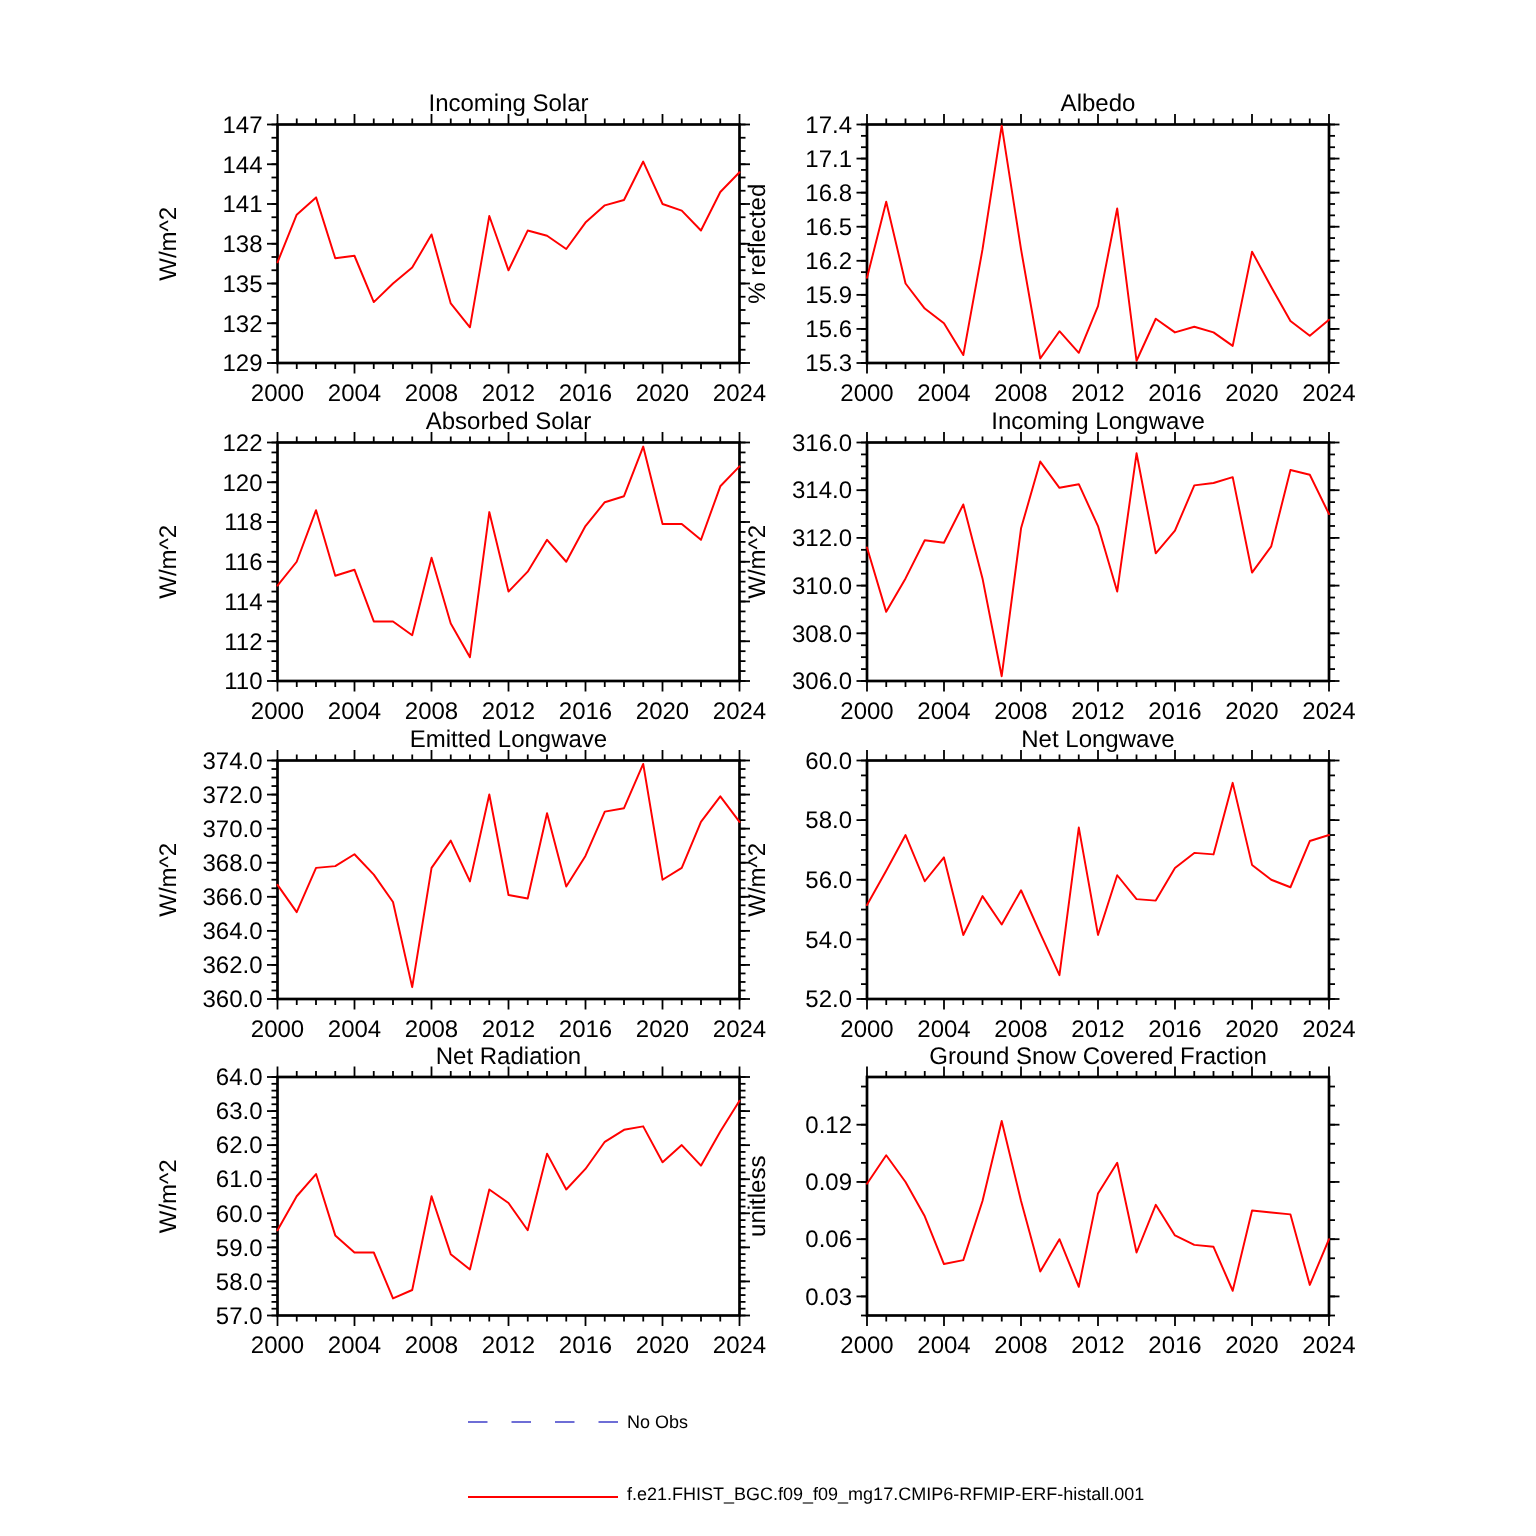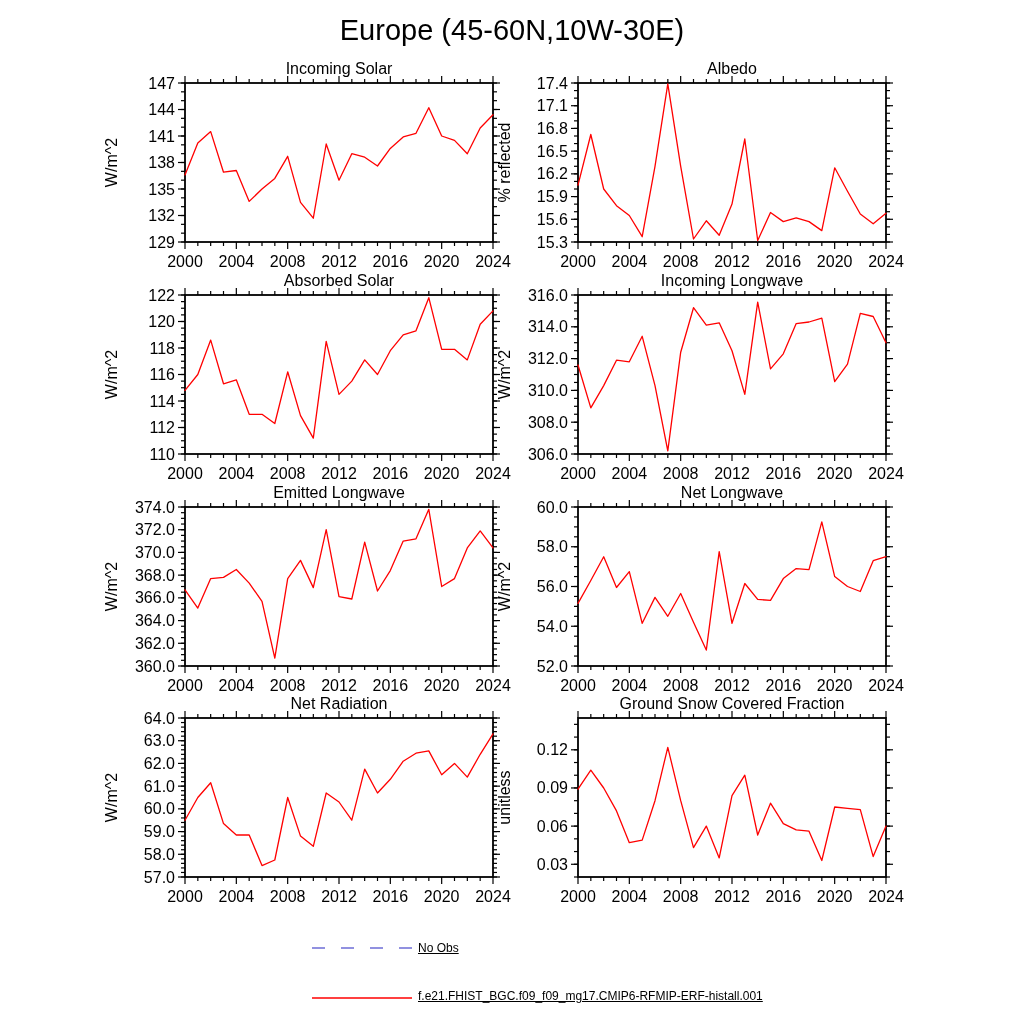--- a/index.html
+++ b/index.html
@@ -2,31 +2,30 @@
 <html><head>
 <meta charset="utf-8">
 <style>
   html,body{margin:0;padding:0;background:#ffffff;}
   body{width:1024px;height:1024px;font-family:"Liberation Sans","DejaVu Sans",sans-serif;}
   .figure{position:relative;width:1024px;height:1024px;background:#fff;overflow:hidden;}
   .figure-title{position:absolute;top:14px;left:0;width:100%;text-align:center;
     font-size:29px;color:#000;letter-spacing:0px;}
   svg.panel{position:absolute;overflow:visible;}
   svg text{fill:#000;}
-  .legend{position:absolute;left:311px;top:941px;text-decoration:underline;}
+  .legend{position:absolute;left:311px;top:941px;}
   .legend-row{display:flex;align-items:center;height:14px;}
   .legend-row + .legend-row{margin-top:34px;align-items:flex-end;}
   .legend-label{font-size:12px;color:#000;margin-left:5px;white-space:nowrap;}
 </style>
 </head>
 <body>
 
 <div class="figure">
 
-  <div class="figure-title">Europe (45-60N,10W-30E)</div>
 
   <svg class="panel" style="left:95px;top:55px" width="418" height="219">
       <line x1="90" y1="187" x2="90" y2="194" stroke="#000" stroke-width="1.2"></line>
       <line x1="90" y1="28" x2="90" y2="21" stroke="#000" stroke-width="1.2"></line>
       <text x="90" y="212" text-anchor="middle" font-size="16">2000</text>
       <line x1="102.83333333333333" y1="187" x2="102.83333333333333" y2="191" stroke="#000" stroke-width="1.2"></line>
       <line x1="102.83333333333333" y1="28" x2="102.83333333333333" y2="24" stroke="#000" stroke-width="1.2"></line>
       <line x1="115.66666666666666" y1="187" x2="115.66666666666666" y2="191" stroke="#000" stroke-width="1.2"></line>
       <line x1="115.66666666666666" y1="28" x2="115.66666666666666" y2="24" stroke="#000" stroke-width="1.2"></line>
       <line x1="128.5" y1="187" x2="128.5" y2="191" stroke="#000" stroke-width="1.2"></line>

